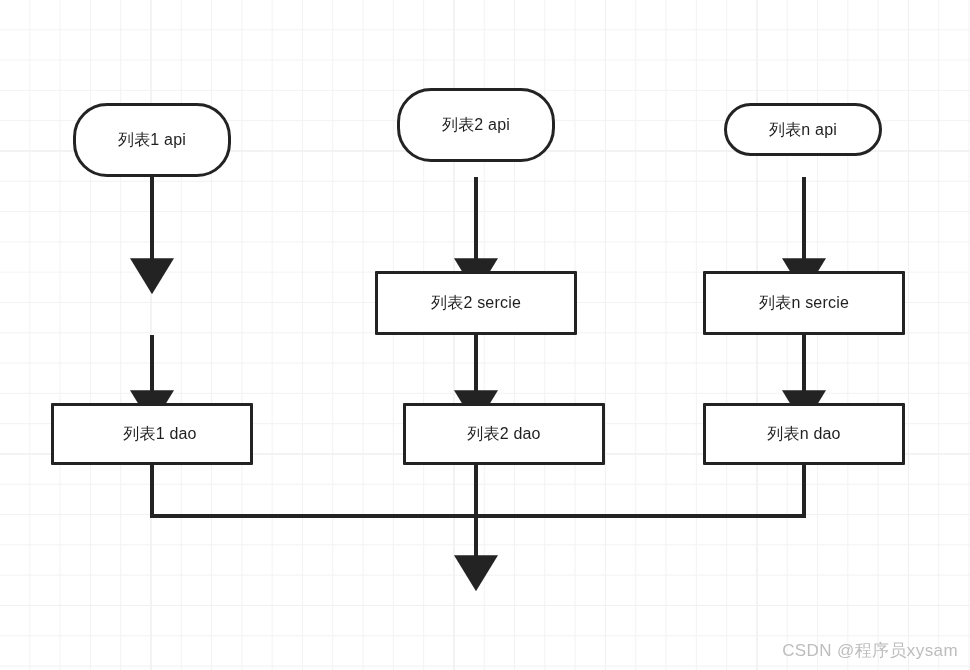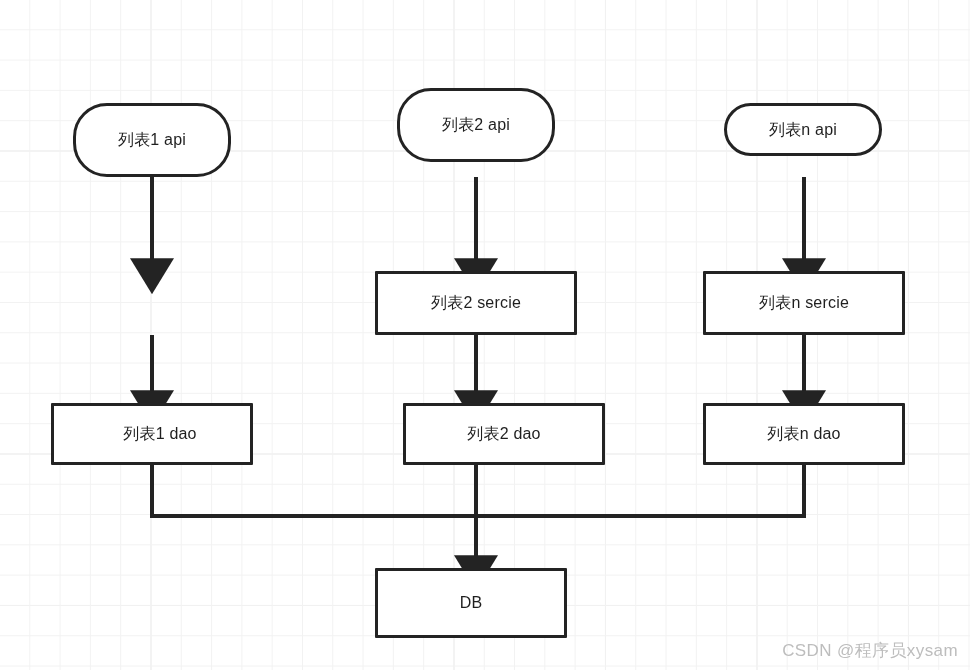--- a/index.html
+++ b/index.html
@@ -113,19 +113,16 @@
   <div class="node rounded" style="left:724px; top:103px; width:158px; height:53px;">
     <span>列表n api</span>
   </div>
   <div class="node rect" style="left:703px; top:403px; width:202px; height:62px;">
     <span>列表n dao</span>
   </div>
   <div class="node rect" style="left:703px; top:271px; width:202px; height:64px;">
     <span>列表n sercie</span>
   </div>
 
-  <div class="node rect" style="left:375px; top:568px; width:192px; height:70px;">
-    <span>DB</span>
-  </div>
 
   <div class="watermark">CSDN @程序员xysam</div>
 
 </div>
 
 </body></html>

